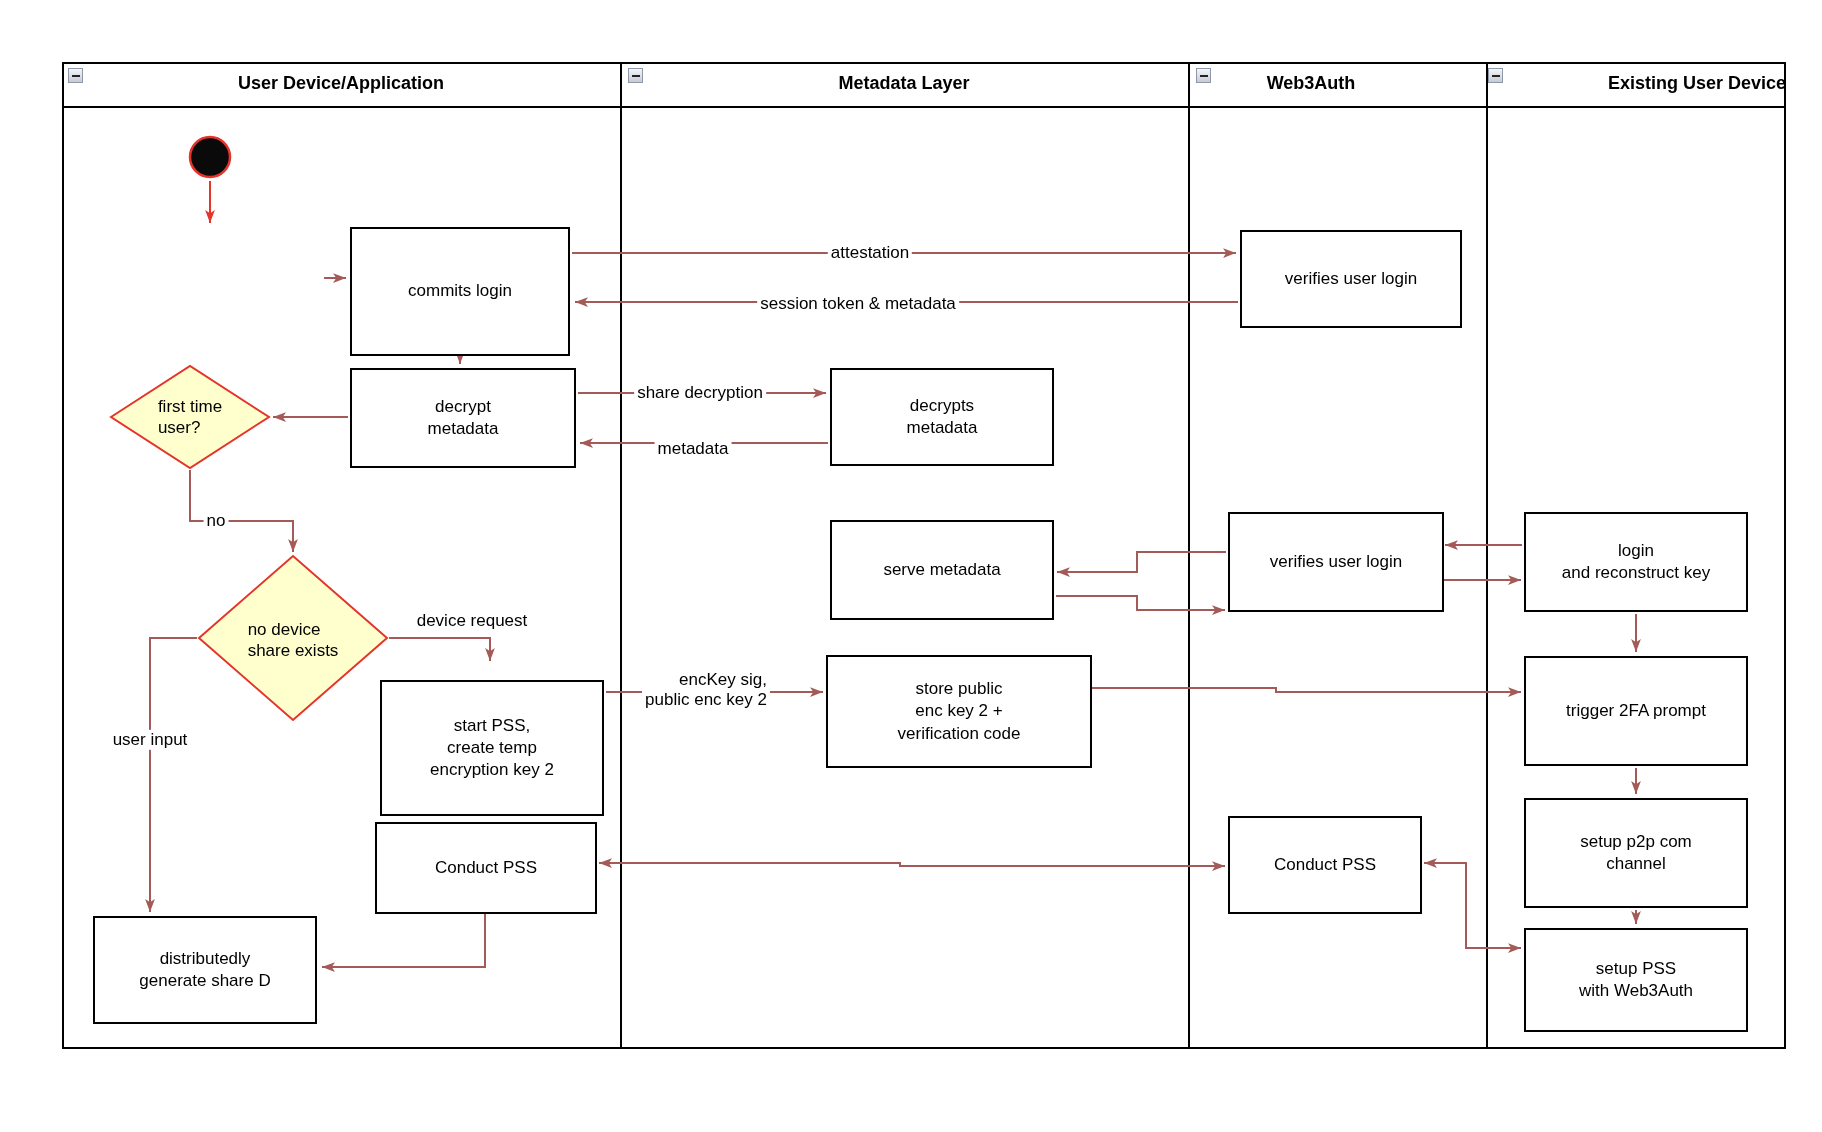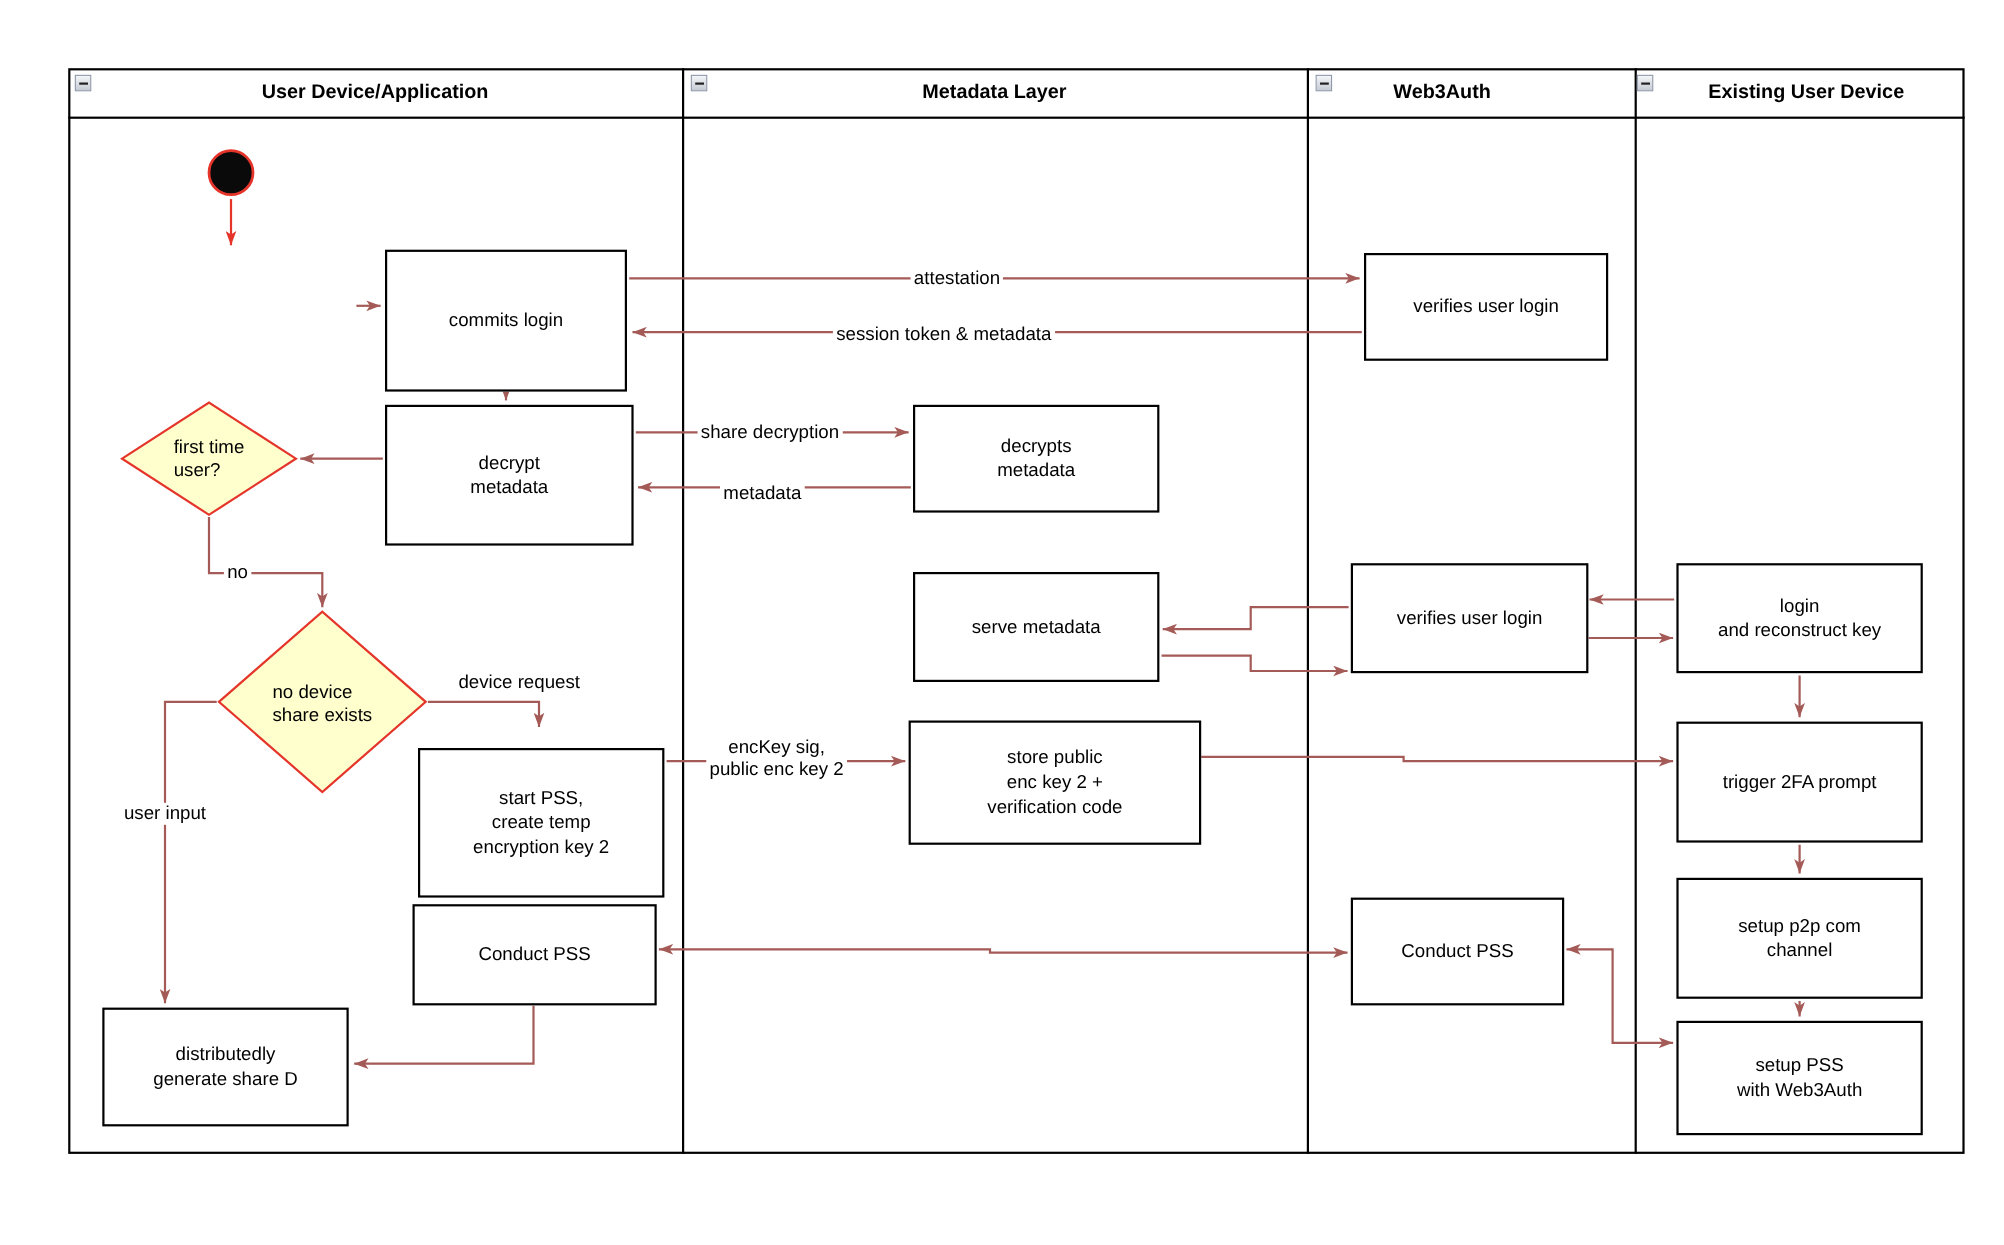--- a/index.html
+++ b/index.html
@@ -21,39 +21,39 @@
   .node{
     position:absolute;box-sizing:border-box;border:2px solid #000;background:#fff;
     display:flex;align-items:center;justify-content:center;text-align:center;
     font-size:17px;line-height:1.3;color:#000;white-space:pre-line;
   }
   .dlabel{
     position:absolute;transform:translate(-50%,-50%);
     font-size:17px;line-height:1.25;color:#000;white-space:pre-line;
   }
   .elabel{
-    position:absolute;transform:translate(-50%,-50%);text-align:center;
+    position:absolute;transform:translate(-50%,-50%);text-align:right;
     font-size:17px;line-height:1.2;color:#000;background:#fff;padding:0 3px;white-space:pre-line;
   }
 </style>
 </head>
 <body>
 
 <div class="canvas">
 
   <div class="frame"></div>
   <div class="hline"></div>
   <div class="vdiv" style="left:620px;"></div>
   <div class="vdiv" style="left:1188px;"></div>
   <div class="vdiv" style="left:1486px;"></div>
 
   <div class="lane-title" style="left:62px;width:558px;">User Device/Application</div>
   <div class="lane-title" style="left:620px;width:568px;">Metadata Layer</div>
   <div class="lane-title" style="left:1188px;width:246px;">Web3Auth</div>
-  <div class="lane-title" style="left:1498px;width:288px;">Existing User Device</div>
+  <div class="lane-title" style="left:1498px;width:288px;text-align:right;">Existing User Device</div>
 
   <div class="collapse" style="left:68px;top:68px;">
       <span class="minus"></span>
     </div>
   <div class="collapse" style="left:628px;top:68px;">
       <span class="minus"></span>
     </div>
   <div class="collapse" style="left:1196px;top:68px;">
       <span class="minus"></span>
     </div>
@@ -98,21 +98,21 @@
       <path d="M1424,863 L1466,863 L1466,948 L1521,948" marker-start="url(#mA)" marker-end="url(#mA)"></path>
       <path d="M485,914 L485,967 L322,967" marker-end="url(#mA)"></path>
     </g>
 
     <polygon points="111,417 190,366 269,417 190,468" fill="#FFFFCE" stroke="#E5342A" stroke-width="2"></polygon>
     <polygon points="199,638 293,556 387,638 293,720" fill="#FFFFCE" stroke="#E5342A" stroke-width="2"></polygon>
   </svg>
 
   <div class="node" style="left:350px;top:227px;width:220px;height:129px;text-align:right;">commits login</div>
   <div class="node" style="left:1240px;top:230px;width:222px;height:98px;">verifies user login</div>
-  <div class="node" style="left:350px;top:368px;width:226px;height:128px;">decrypt
+  <div class="node" style="left:350px;top:368px;width:226px;height:100px;">decrypt
 metadata</div>
   <div class="node" style="left:830px;top:368px;width:224px;height:98px;">decrypts
 metadata</div>
   <div class="node" style="left:830px;top:520px;width:224px;height:100px;">serve metadata</div>
   <div class="node" style="left:1228px;top:512px;width:216px;height:100px;">verifies user login</div>
   <div class="node" style="left:1524px;top:512px;width:224px;height:100px;">login
 and reconstruct key</div>
   <div class="node" style="left:380px;top:664px;width:224px;height:136px;margin-top:16px;">start PSS,
 create temp
 encryption key 2</div>

